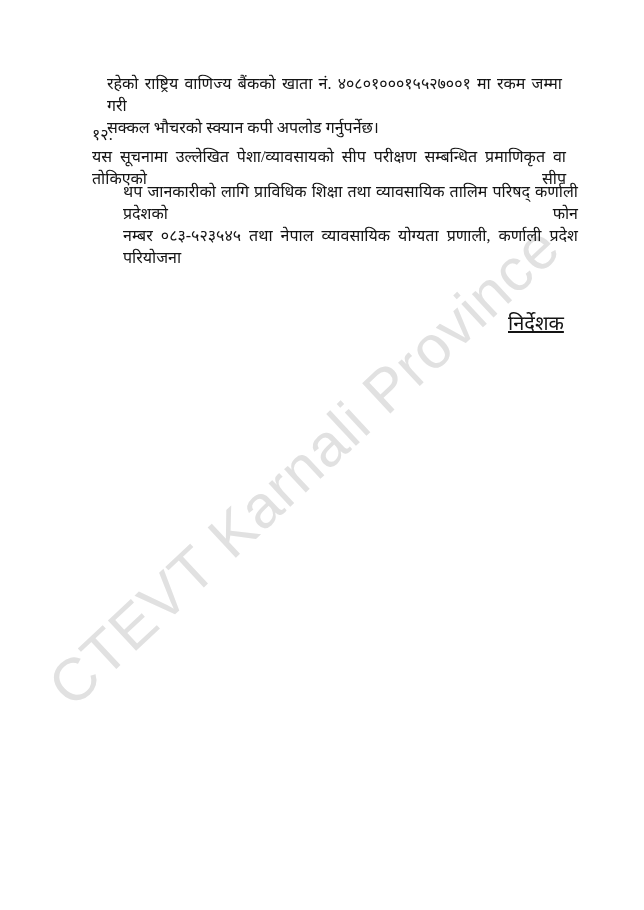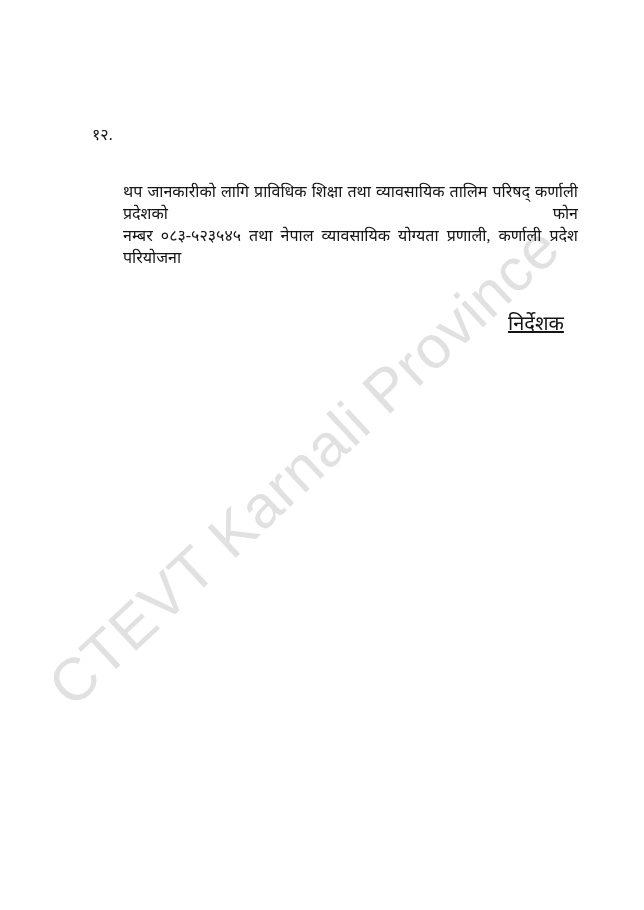--- a/index.html
+++ b/index.html
@@ -86,24 +86,29 @@
 </style>
 </head>
 <body>
 
 <div class="page">
 
   <div class="watermark">CTEVT Karnali Province</div>
 
   <div class="textlayer">
 
+    <div class="block bank-para">
+      <div class="line justify">रहेको राष्ट्रिय वाणिज्य बैंकको खाता नं. ४०८०१०००१५५२७००१ मा रकम जम्मा गरी</div>
+      <div class="line">सक्कल भौचरको स्क्यान कपी अपलोड गर्नुपर्नेछ।</div>
+    </div>
 
     <div class="block item-12">
       <div class="item-number">१२.</div>
       <div class="item-body">
+        <div class="line justify">यस सूचनामा उल्लेखित पेशा/व्यावसायको सीप परीक्षण सम्बन्धित प्रमाणिकृत वा तोकिएको सीप</div>
       </div>
     </div>
 
     <div class="block contact-para">
       <div class="line justify">थप जानकारीको लागि प्राविधिक शिक्षा तथा व्यावसायिक तालिम परिषद्  कर्णाली प्रदेशको फोन</div>
       <div class="line justify">नम्बर ०८३-५२३५४५ तथा नेपाल व्यावसायिक योग्यता प्रणाली, कर्णाली प्रदेश परियोजना</div>
     </div>
 
     <div class="block signature">निर्देशक</div>
 

